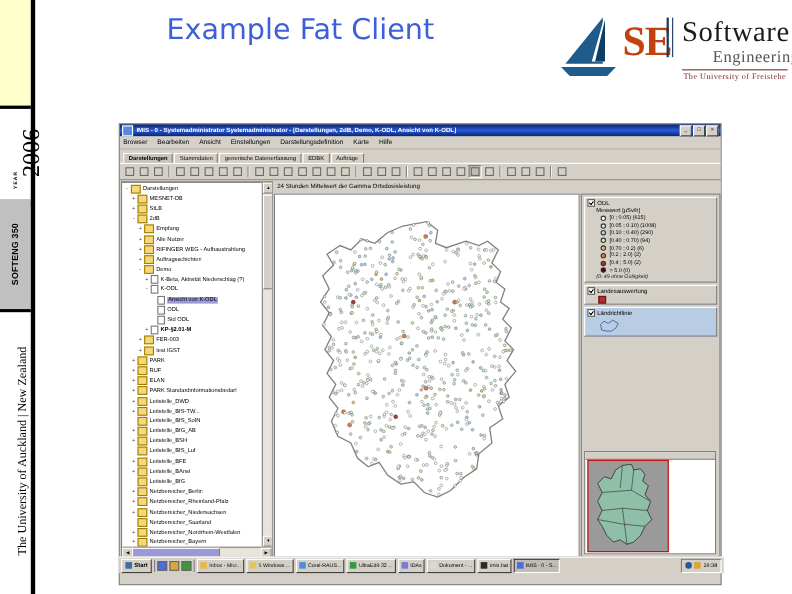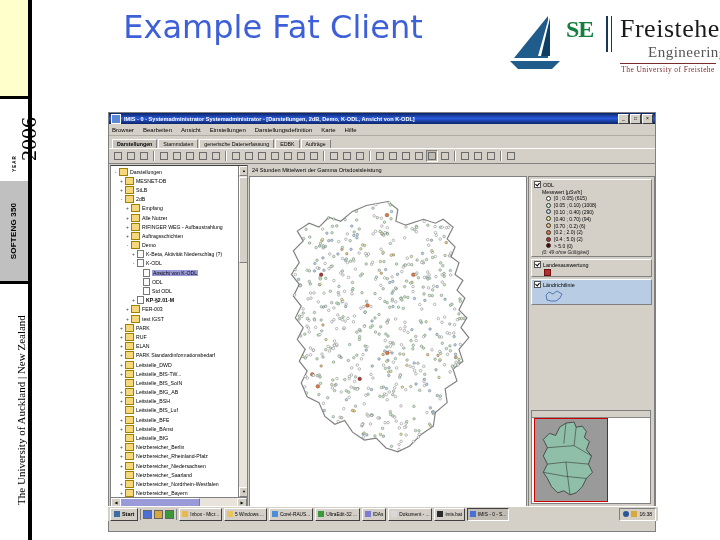--- a/index.html
+++ b/index.html
@@ -31,25 +31,25 @@
   #banner-uni .txt{
     position:absolute;left:-99px;top:118px;width:240px;height:16px;line-height:16px;
     transform:rotate(-90deg);text-align:center;
     font-family:"Liberation Serif",serif;font-size:11px;color:#000;
   }
   #banner-rule{position:absolute;left:28px;top:0;width:4px;height:540px;background:#000;}
 
   
   #slide-title{
     position:absolute;left:108px;top:10px;width:330px;text-align:center;
-    font-family:"DejaVu Sans", sans-serif;font-size:32px;line-height:34px;color:#3d5fd8;
+    font-family:"DejaVu Sans", sans-serif;font-size:26px;line-height:34px;color:#3d5fd8;
   }
   #se-logo{position:absolute;left:508px;top:12px;width:208px;height:70px;}
   #se-logo .boat{position:absolute;left:0px;top:2px;width:70px;height:58px;}
-  #se-logo .se-text{position:absolute;left:58px;top:4px;font-family:"Liberation Serif",serif;font-size:24px;font-weight:bold;color:#15803d;letter-spacing:-1px;}
+  #se-logo .se-text{position:absolute;left:58px;top:4px;font-family:"Liberation Serif",serif;font-size:38px;font-weight:bold;color:#c2410c;letter-spacing:-1px;}
   #se-logo .divider{position:absolute;left:98px;top:4px;width:2px;height:36px;background:#17365d;}
   #se-logo .divider2{position:absolute;left:103px;top:4px;width:1px;height:36px;background:#17365d;}
   #se-logo .sw{position:absolute;left:112px;top:2px;font-family:"Liberation Serif",serif;font-size:26px;color:#1a1a1a;letter-spacing:0.5px;}
   #se-logo .eng{position:absolute;left:140px;top:32px;font-family:"Liberation Serif",serif;font-size:15px;color:#555;letter-spacing:0.5px;}
   #se-logo .uoa{position:absolute;left:112px;top:51px;width:96px;text-align:center;font-family:"Liberation Serif",serif;font-size:7.5px;color:#7a2b2b;letter-spacing:0.4px;border-top:1px solid #7a2b2b;padding-top:1px;}
 
   
   #app{
     position:absolute;left:108px;top:112px;width:546px;height:418px;
     background:#d4d0c8;border:1px solid #808080;font-size:6px;
@@ -161,21 +161,21 @@
 <div id="se-logo">
   <svg class="boat" viewBox="0 0 70 58">
     <path d="M40 2 L40 44 L6 44 Z" fill="#1f5c8c"></path>
     <path d="M41 3 L41 42 L30 42 Z" fill="#ffffff"></path>
     <path d="M42 4 L42 42 L33 42 Z" fill="#0d3f66"></path>
     <path d="M2 47 L52 47 L44 55 L10 55 Z" fill="#1f5c8c"></path>
   </svg>
   <div class="se-text">SE</div>
   <div class="divider"></div>
   <div class="divider2"></div>
-  <div class="sw">Freistehe</div>
+  <div class="sw">Software</div>
   <div class="eng">Engineering</div>
   <div class="uoa">The University of Freistehe</div>
 </div>
 
 <div id="app">
 
   <div class="titlebar">
     <div class="tb-icon"></div>
     <div class="tb-text">IMIS - 0 - Systemadministrator Systemadministrator - [Darstellungen, 2dB, Demo, K-ODL, Ansicht von K-ODL]</div>
     <div class="tb-btns">

